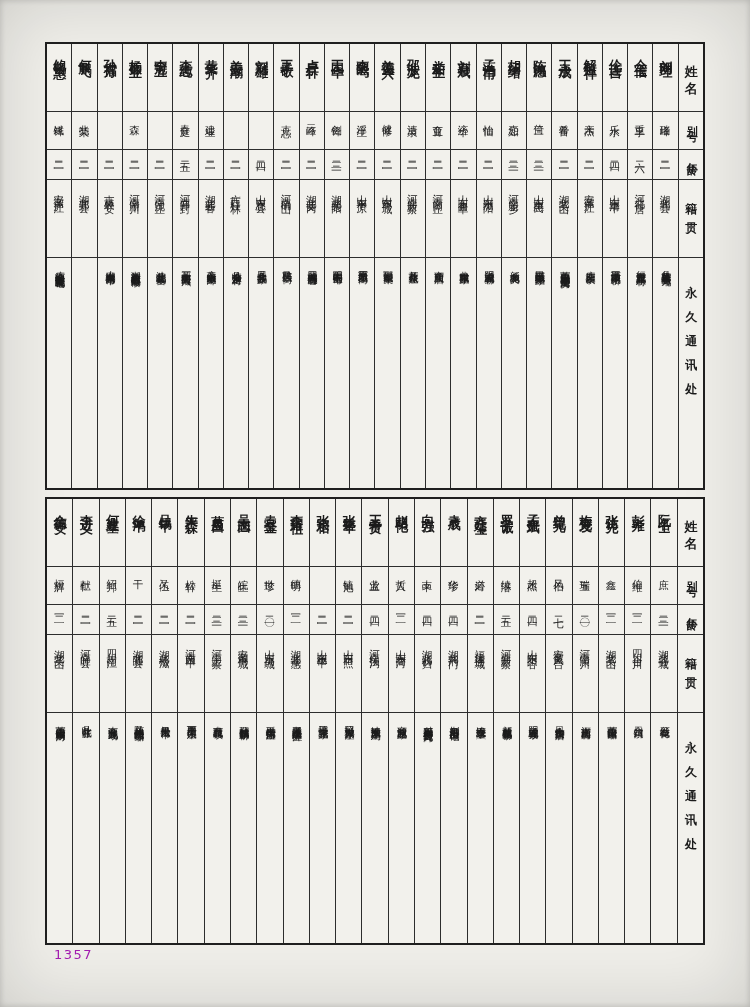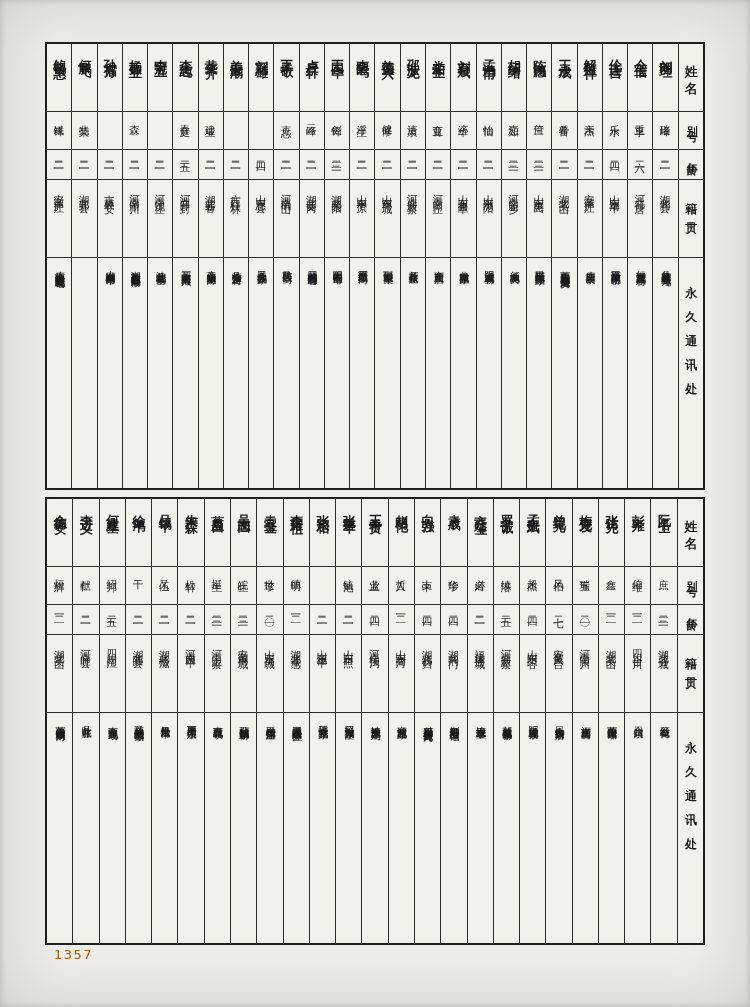--- a/index.html
+++ b/index.html
@@ -87,21 +87,21 @@
   .header-col .cell.alias   { font-size: 11px; letter-spacing: 6px;  padding-top: 5px; }
   .header-col .cell.age     { font-size: 11px; letter-spacing: 2px;  padding-top: 3px; }
   .header-col .cell.origin  { font-size: 12px; letter-spacing: 20px; padding-top: 13px; }
   .header-col .cell.address { font-size: 12px; letter-spacing: 24px; padding-top: 18px; }
   .page-number {
     position: absolute;
     left: 54px;
     top: 947px;
     font-size: 13px;
     letter-spacing: 1.5px;
-    color: #a16207;
+    color: #a21caf;
   }
 </style>
 </head>
 <body>
 
 <div class="page">
   <div class="register-table" id="table-0">
       <div class="col person-col">
         <div class="cell name">鲍锡惠</div>
         <div class="cell alias">斌锋</div>

